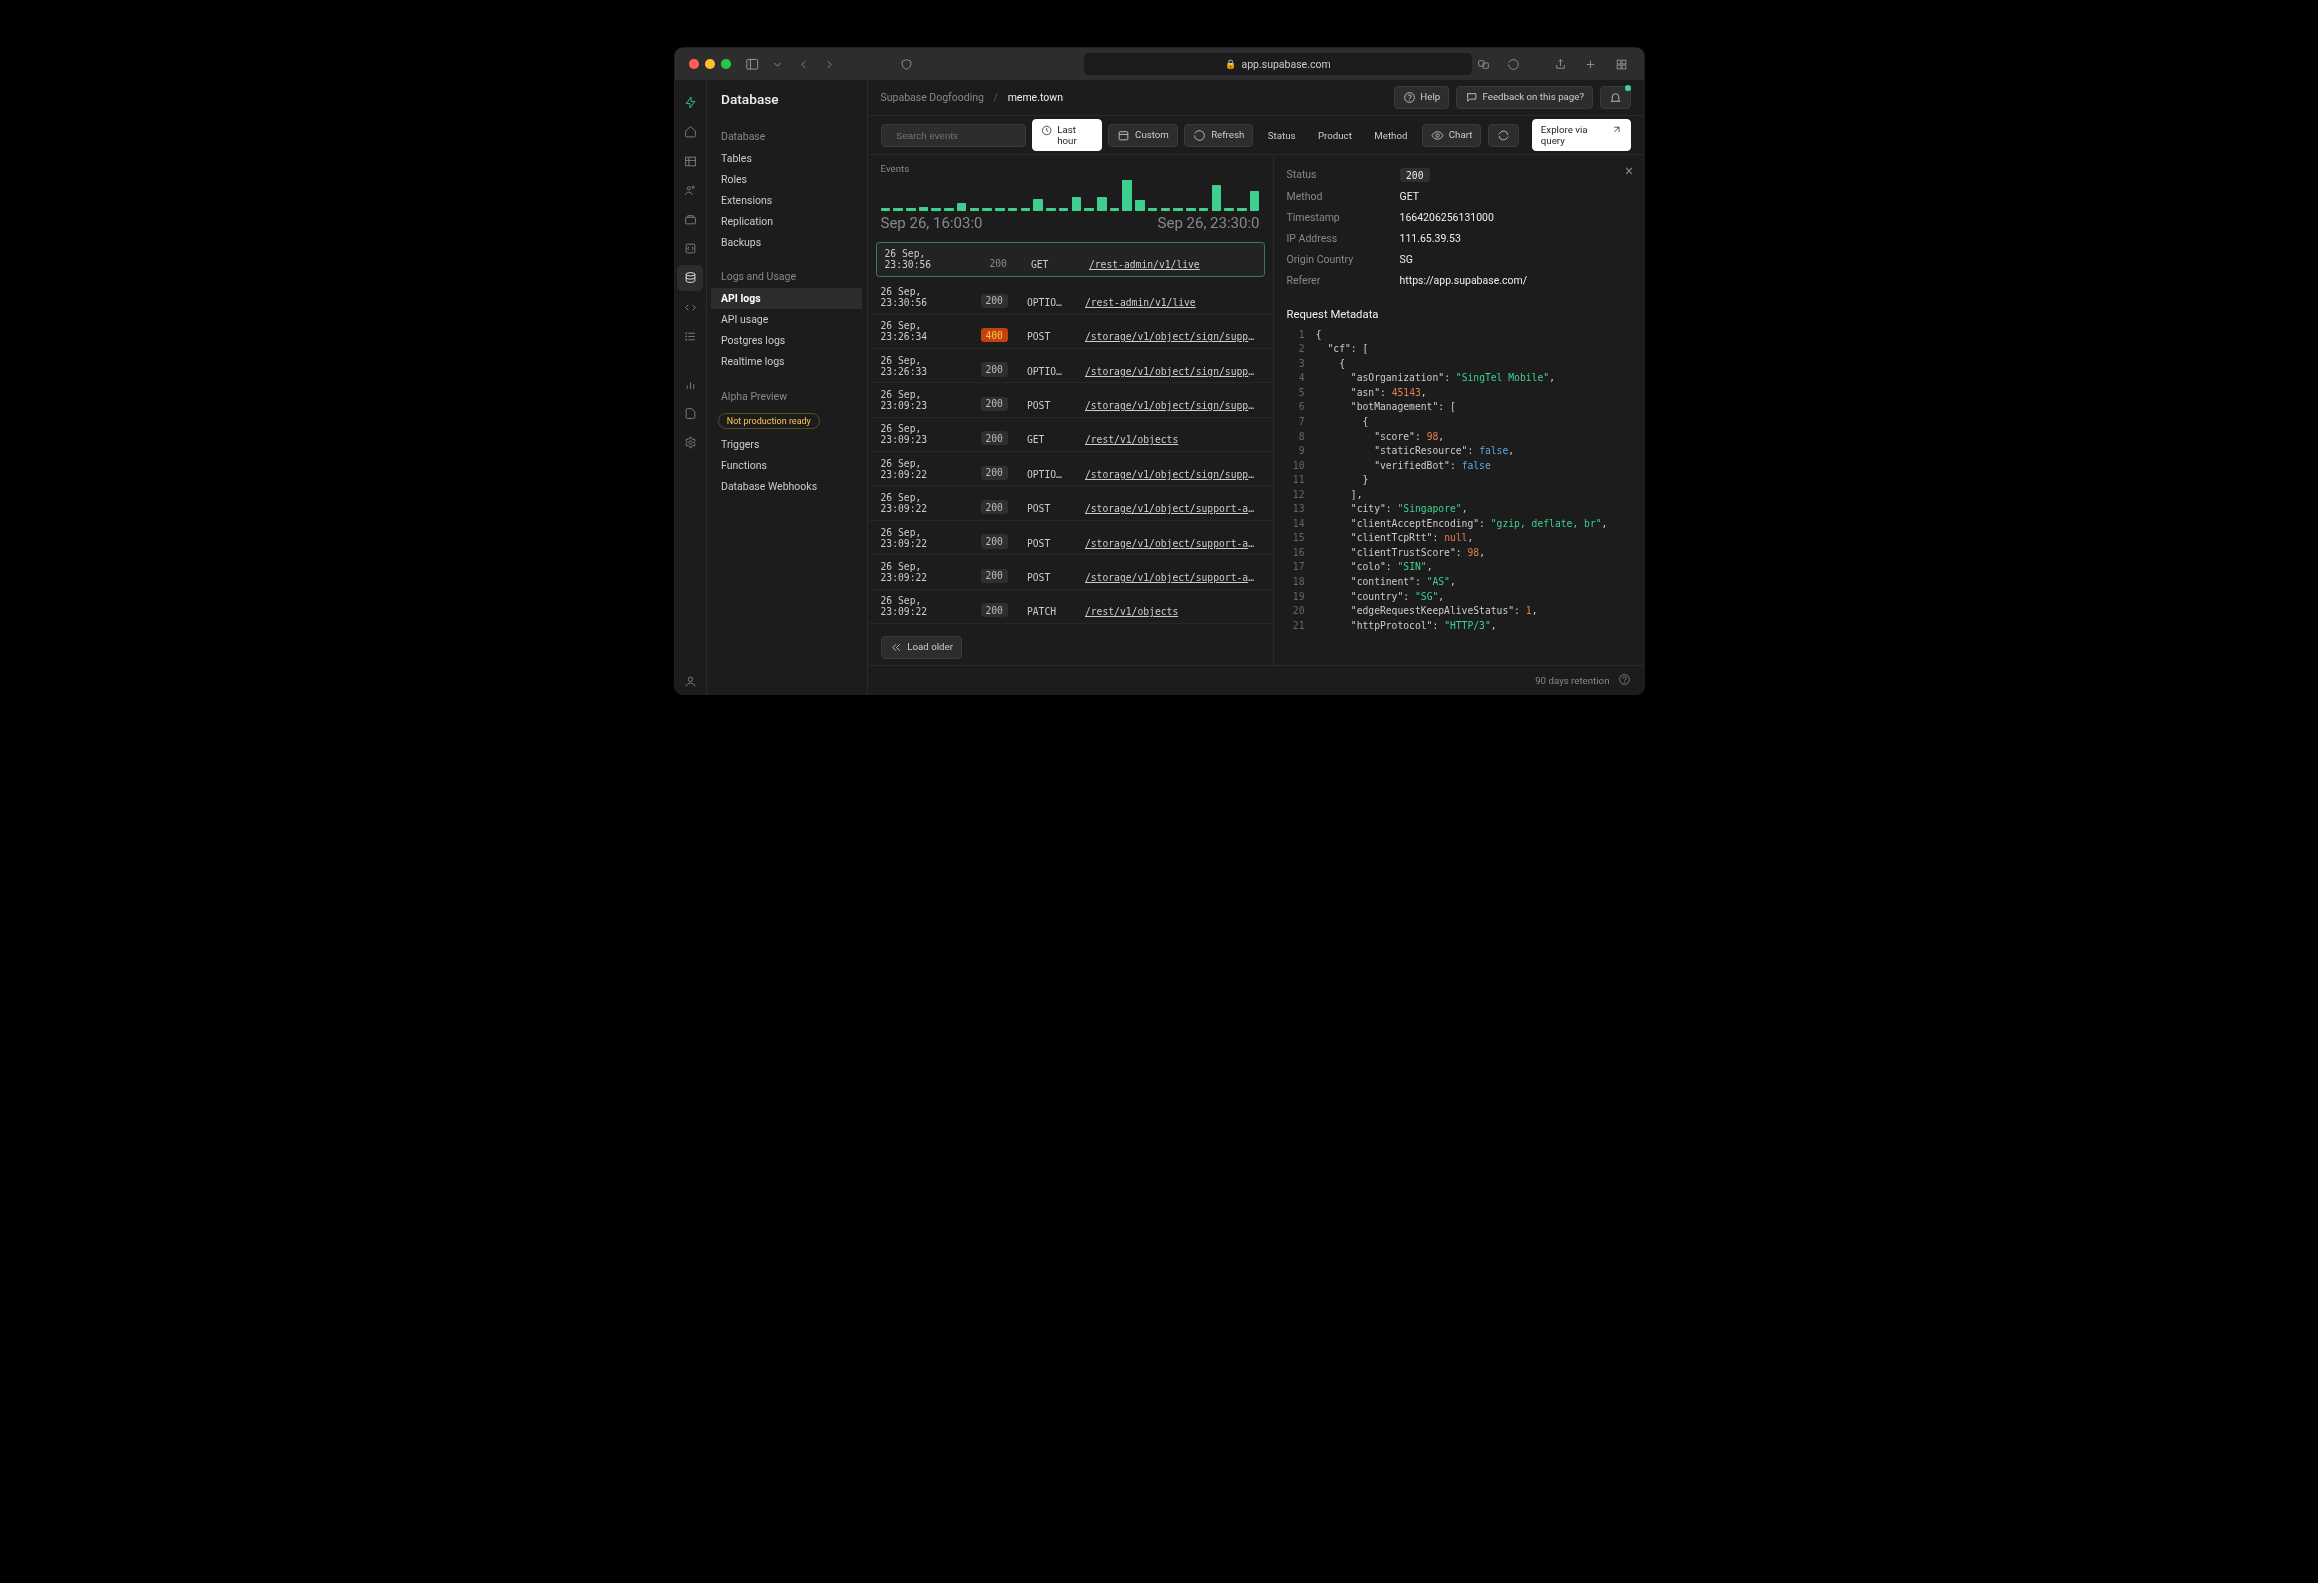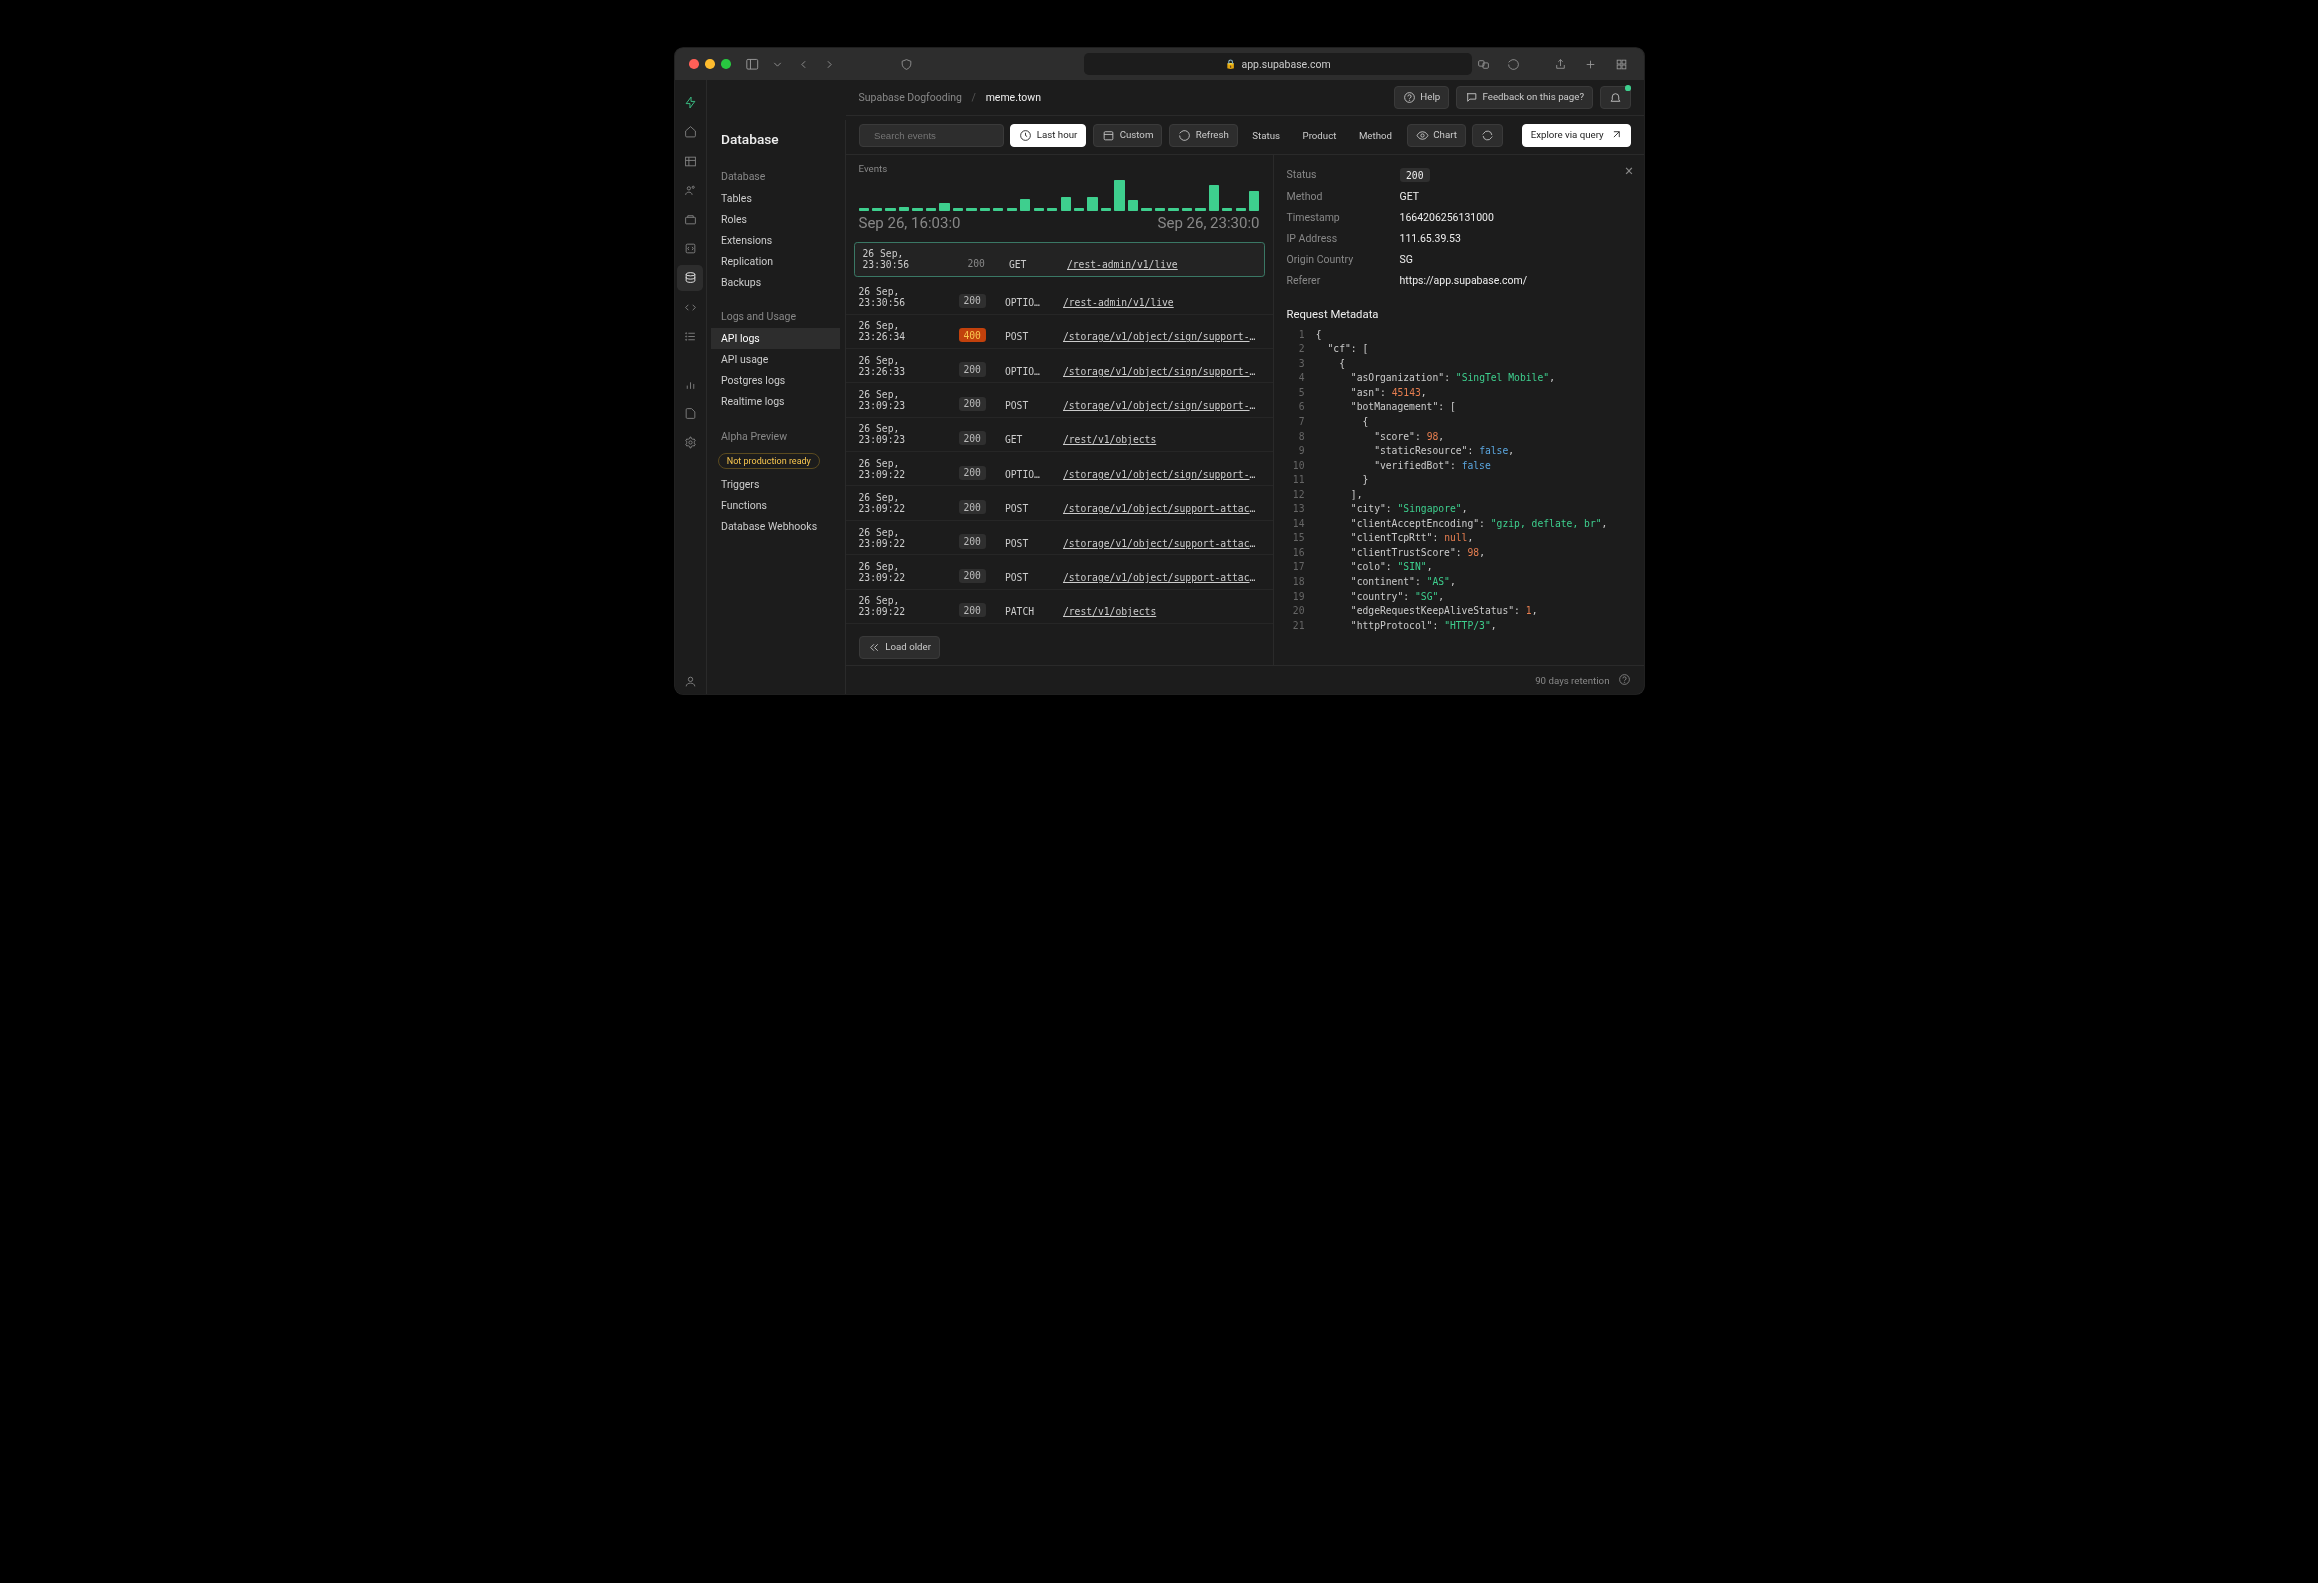--- a/index.html
+++ b/index.html
@@ -15,26 +15,26 @@
 .lock { font-size:9px; }
 .tb-right { position:absolute; right:14.5px; display:flex; gap:14.5px; align-items:center; }
 
 .app { flex:1; display:flex; overflow:hidden; }
 .iconrail { width:32px; background:#1c1c1c; border-right:0.8px solid #2a2a2a; display:flex; flex-direction:column; align-items:center; padding-top:9.7px; gap:3.2px; }
 .iconrail .ritem { width:26px; height:26px; display:flex; align-items:center; justify-content:center; border-radius:4.8px; color:#888; cursor:pointer; }
 .iconrail .ritem.active { background:#2d2d2d; color:#fff; }
 .iconrail .ritem.brand { color:#3ecf8e; }
 .iconrail .spacer { flex:1; }
 
-.sidebar { width:139px; background:#1c1c1c; border-right:0.8px solid #2a2a2a; padding:11.3px 0; overflow-y:auto;margin-top:40px; }
+.sidebar { width:161px; background:#1c1c1c; border-right:0.8px solid #2a2a2a; padding:11.3px 0; overflow-y:auto; }
 .sidebar h1 { font-size:13.7px; font-weight:500; padding:0 14.5px 11.3px; color:#eee; }
 .sidebar .sec { padding:6.5px 0; }
 .sidebar .sec-title { font-size:10.5px; color:#888; padding:4.8px 14.5px; }
 .sidebar .item { font-size:10.5px; color:#ccc; padding:4px 14.5px; cursor:pointer; }
-.sidebar .item.active { background:#2d2d2d; color:#fff; font-weight:400; border-radius:0; margin:0 4.8px; padding:4px 9.7px; }
+.sidebar .item.active { background:#2d2d2d; color:#fff; font-weight:700; border-radius:0; margin:0 4.8px; padding:4px 9.7px; }
 .badge-preview { display:inline-block; font-size:9px; color:#f9c74f; border:0.8px solid #5a4a1f; border-radius:9.7px; padding:2.4px 8px; margin:4.8px 11.3px; }
 
 .main { flex:1; display:flex; flex-direction:column; overflow:hidden; }
 .topbar { height:36px; border-bottom:0.8px solid #2a2a2a; display:flex; align-items:center; padding:0 13px; gap:9.7px; }
 .crumb { color:#888; font-size:10.5px; }
 .crumb.active { color:#eee;text-align:center; }
 .slash { color:#555; }
 .topbar-right { margin-left:auto; display:flex; gap:6.5px; }
 .btn { background:#2d2d2d; border:0.8px solid #3a3a3a; color:#ccc; font-size:9.7px; padding:4px 8px; border-radius:4px; display:flex; align-items:flex-start; gap:4.8px; cursor:pointer; }
 .btn.ghost { background:transparent; border:none; }

